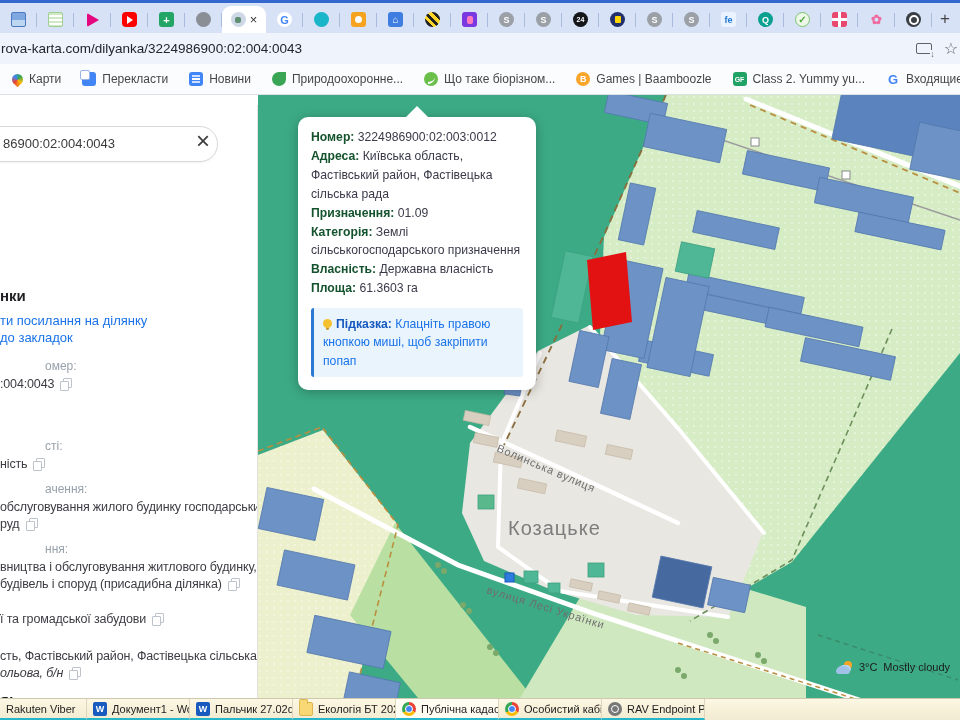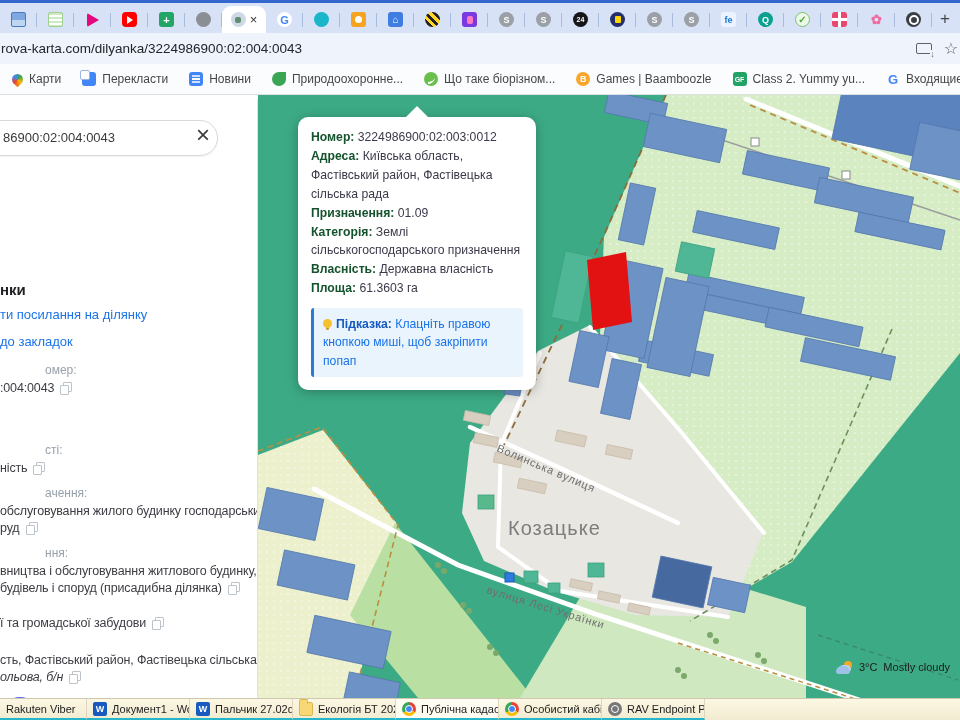--- a/index.html
+++ b/index.html
@@ -68,21 +68,21 @@
   .bmi-clover { background:#3aa655; border-radius:50% 0 50% 50%; }
   .bmi-leaf { background:#6abf4b; border-radius:50%; }
   .bmi-leaf::after { content:""; width:7px; height:7px; border-bottom:2px solid #fff; border-radius:0 0 7px 0; }
   .bmi-b { background:#f9a62b; border-radius:50%; color:#fff; font-size:9px; }
   .bmi-gf { background:#21a366; border-radius:3px; color:#fff; font-size:7px; }
   .bmi-g { color:#4285f4; font-size:13px; }
 
   
   .content { position:absolute; left:0; top:95px; width:960px; height:603px; }
 
-  .sidebar { position:absolute; left:0; top:4px; width:258px; height:603px; background:#fff; border-right:1px solid #e2e2e2; overflow:hidden; }
+  .sidebar { position:absolute; left:0; top:10px; width:258px; height:603px; background:#fff; border-right:1px solid #e2e2e2; overflow:hidden; }
   .searchpill { position:absolute; left:-34px; top:21px; width:252px; height:36px; border:1px solid #d9d9d9; border-radius:20px; background:#fff; box-shadow:0 1px 2px rgba(0,0,0,.05); }
   .searchtext { position:absolute; left:36px; top:9px; font-size:13px; color:#3a3a3a; white-space:nowrap; }
   .searchclose { position:absolute; left:196px; top:24px; font-size:24px; color:#3c3c3c; line-height:1; cursor:pointer; }
   .slines { position:absolute; left:0; top:148px; width:258px; }
   .sl { white-space:nowrap; display:flex; align-items:center; }
   .sl-heading { font-size:15px; font-weight:bold; color:#202124;align-items:center; }
   .sl-link { font-size:13px; color:#1a73e8; cursor:pointer; }
   .sl-label { font-size:12px; color:#98a1ab;margin-left:45px; }
   .sl-value { font-size:12.5px; color:#3c3c43; letter-spacing:-0.15px; }
   .sl-bold { font-size:15px; font-weight:bold; color:#17171c; }
@@ -260,21 +260,21 @@
         <span class="searchtext">86900:02:004:0043</span>
       </div>
       <span class="searchclose">×</span>
       <div class="slines" id="slines">
           <div class="sl sl-heading" style="margin-top: 34px;">
             <span>нки</span>
           </div>
           <div class="sl sl-link" style="margin-top: 9px;">
             <span>ти посилання на ділянку</span>
           </div>
-          <div class="sl sl-link" style="margin-top: 12px;">
+          <div class="sl sl-link" style="margin-top: 2px;">
             <span>до закладок</span>
           </div>
           <div class="sl sl-label" style="margin-top: 14px;">
             <span>омер:</span>
           </div>
           <div class="sl sl-value" style="margin-top: 4px;">
             <span>:004:0043</span>
             <span class="cpy"></span>
           </div>
           <div class="sl sl-label" style="margin-top: 48px;">

